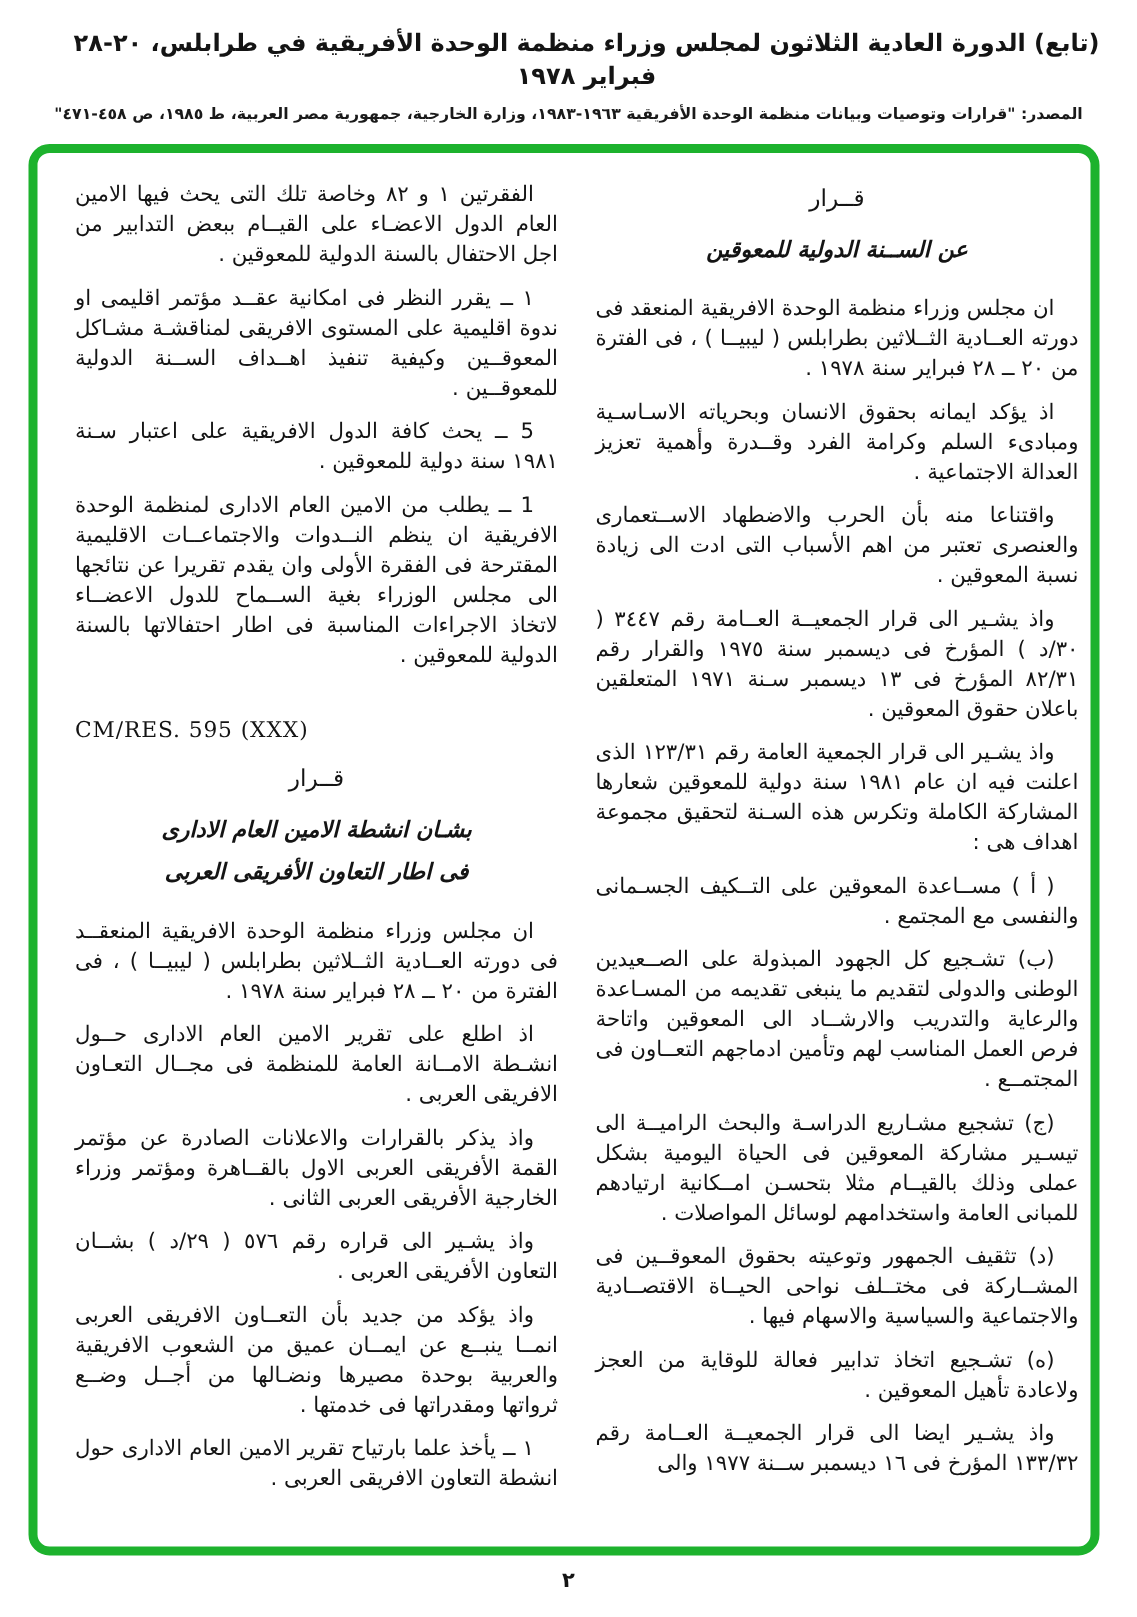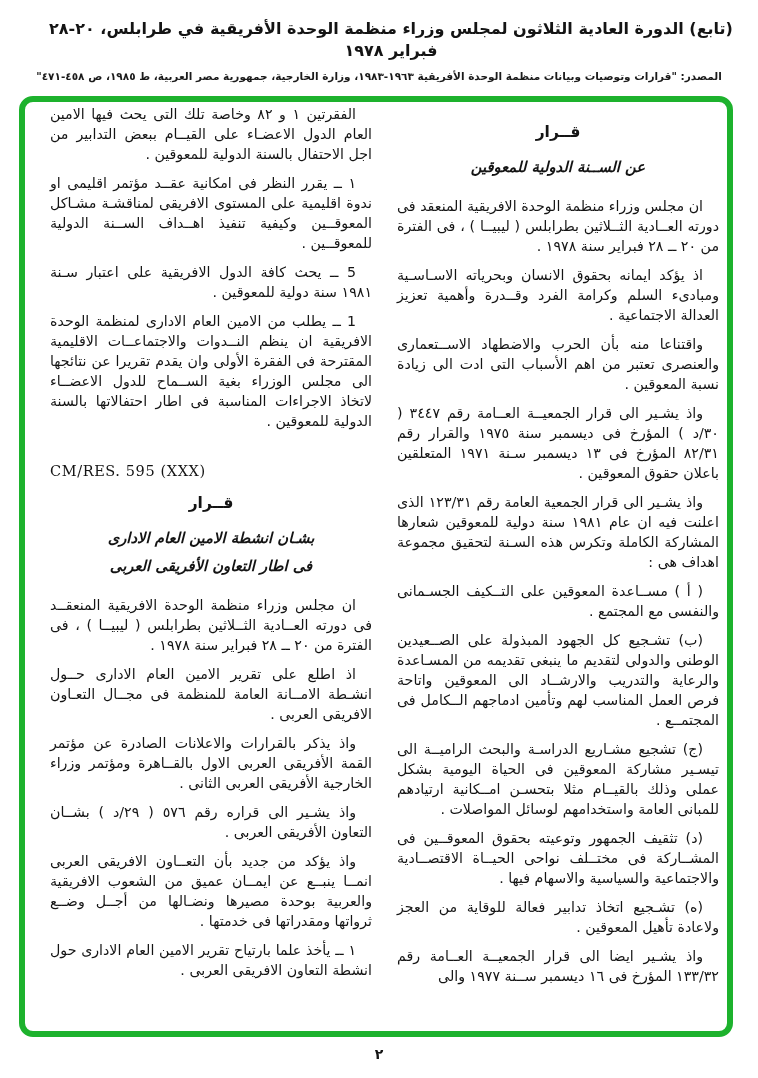--- a/index.html
+++ b/index.html
@@ -18,32 +18,32 @@
   }
   .frame{
     position:absolute;left:19px;top:96px;width:714px;height:941px;
     border:6px solid #1db22d;border-radius:14px;box-sizing:border-box;
     background:transparent;
   }
   .col{
     position:absolute;direction:rtl;font-size:14.2px;line-height:20px;
     text-align:justify;color:#141414;
   }
-  .col-left{left:50px;top:104px;width:322px;}
+  .col-left{left:50px;top:120px;width:322px;}
   .col-right{left:397px;top:118px;width:322px;}
   p.para{margin:0 0 9px 0;text-indent:16px;}
   p.para:last-child{margin-bottom:0;}
   .cmres{
     direction:ltr;text-align:left;font-family:"DejaVu Serif",serif;
     font-size:14.5px;letter-spacing:0.6px;margin:0 0 12px 0;text-indent:0;
     white-space:nowrap;
   }
   .cmres-second{margin-top:30px;}
   .res-title{
-    text-align:center;font-weight:bold;font-size:15.5px;text-indent:0;
+    text-align:center;font-weight:normal;font-size:15.5px;text-indent:0;
     margin:4px 0 14px 0;
   }
   .res-subtitle{
     text-align:center;font-weight:bold;font-size:14.8px;text-indent:0;
     margin:0 0 18px 0;line-height:22px;font-style:italic;
   }
   .res-subtitle.tight{margin:0 0 6px 0;}
   .page-footer{
     position:absolute;top:1046px;left:0;width:758px;text-align:center;
     font-size:14px;font-weight:bold;direction:rtl;
@@ -61,21 +61,21 @@
 
 <section class="col col-right">
   <p class="res-title">قــرار</p>
   <p class="res-subtitle">عن الســنة الدولية للمعوقين</p>
   <p class="para">ان مجلس وزراء منظمة الوحدة الافريقية المنعقد فى دورته العــادية الثــلاثين بطرابلس ( ليبيــا ) ، فى الفترة من ٢٠ ــ ٢٨ فبراير سنة ١٩٧٨ .</p>
   <p class="para">اذ يؤكد ايمانه بحقوق الانسان وبحرياته الاسـاسـية ومبادىء السلم وكرامة الفرد وقــدرة وأهمية تعزيز العدالة الاجتماعية .</p>
   <p class="para">واقتناعا منه بأن الحرب والاضطهاد الاســتعمارى والعنصرى تعتبر من اهم الأسباب التى ادت الى زيادة نسبة المعوقين .</p>
   <p class="para">واذ يشـير الى قرار الجمعيــة العــامة رقم ٣٤٤٧ ( ٣٠/د ) المؤرخ فى ديسمبر سنة ١٩٧٥ والقرار رقم ٨٢/٣١ المؤرخ فى ١٣ ديسمبر سـنة ١٩٧١ المتعلقين باعلان حقوق المعوقين .</p>
   <p class="para">واذ يشـير الى قرار الجمعية العامة رقم ١٢٣/٣١ الذى اعلنت فيه ان عام ١٩٨١ سنة دولية للمعوقين شعارها المشاركة الكاملة وتكرس هذه السـنة لتحقيق مجموعة اهداف هى :</p>
   <p class="para">( أ ) مســاعدة المعوقين على التــكيف الجسـمانى والنفسى مع المجتمع .</p>
-  <p class="para">(ب) تشـجيع كل الجهود المبذولة على الصــعيدين الوطنى والدولى لتقديم ما ينبغى تقديمه من المسـاعدة والرعاية والتدريب والارشــاد الى المعوقين واتاحة فرص العمل المناسب لهم وتأمين ادماجهم الــكامل فى المجتمــع .</p>
+  <p class="para">(ب) تشـجيع كل الجهود المبذولة على الصــعيدين الوطنى والدولى لتقديم ما ينبغى تقديمه من المسـاعدة والرعاية والتدريب والارشــاد الى المعوقين واتاحة فرص العمل المناسب لهم وتأمين ادماجهم التعــاون فى المجتمــع .</p>
   <p class="para">(ج) تشجيع مشـاريع الدراسـة والبحث الراميــة الى تيسـير مشاركة المعوقين فى الحياة اليومية بشكل عملى وذلك بالقيــام مثلا بتحسـن امــكانية ارتيادهم للمبانى العامة واستخدامهم لوسائل المواصلات .</p>
   <p class="para">(د) تثقيف الجمهور وتوعيته بحقوق المعوقــين فى المشــاركة فى مختــلف نواحى الحيــاة الاقتصــادية والاجتماعية والسياسية والاسهام فيها .</p>
   <p class="para">(ه) تشـجيع اتخاذ تدابير فعالة للوقاية من العجز ولاعادة تأهيل المعوقين .</p>
   <p class="para">واذ يشـير ايضا الى قرار الجمعيــة العــامة رقم ١٣٣/٣٢ المؤرخ فى ١٦ ديسمبر ســنة ١٩٧٧ والى</p>
 </section>
 
 <section class="col col-left">
   <p class="para">الفقرتين ١ و ٨٢ وخاصة تلك التى يحث فيها الامين العام الدول الاعضـاء على القيــام ببعض التدابير من اجل الاحتفال بالسنة الدولية للمعوقين .</p>
   <p class="para">١ ــ يقرر النظر فى امكانية عقــد مؤتمر اقليمى او ندوة اقليمية على المستوى الافريقى لمناقشـة مشـاكل المعوقــين وكيفية تنفيذ اهــداف الســنة الدولية للمعوقــين .</p>
   <p class="para">5 ــ يحث كافة الدول الافريقية على اعتبار سـنة ١٩٨١ سنة دولية للمعوقين .</p>

